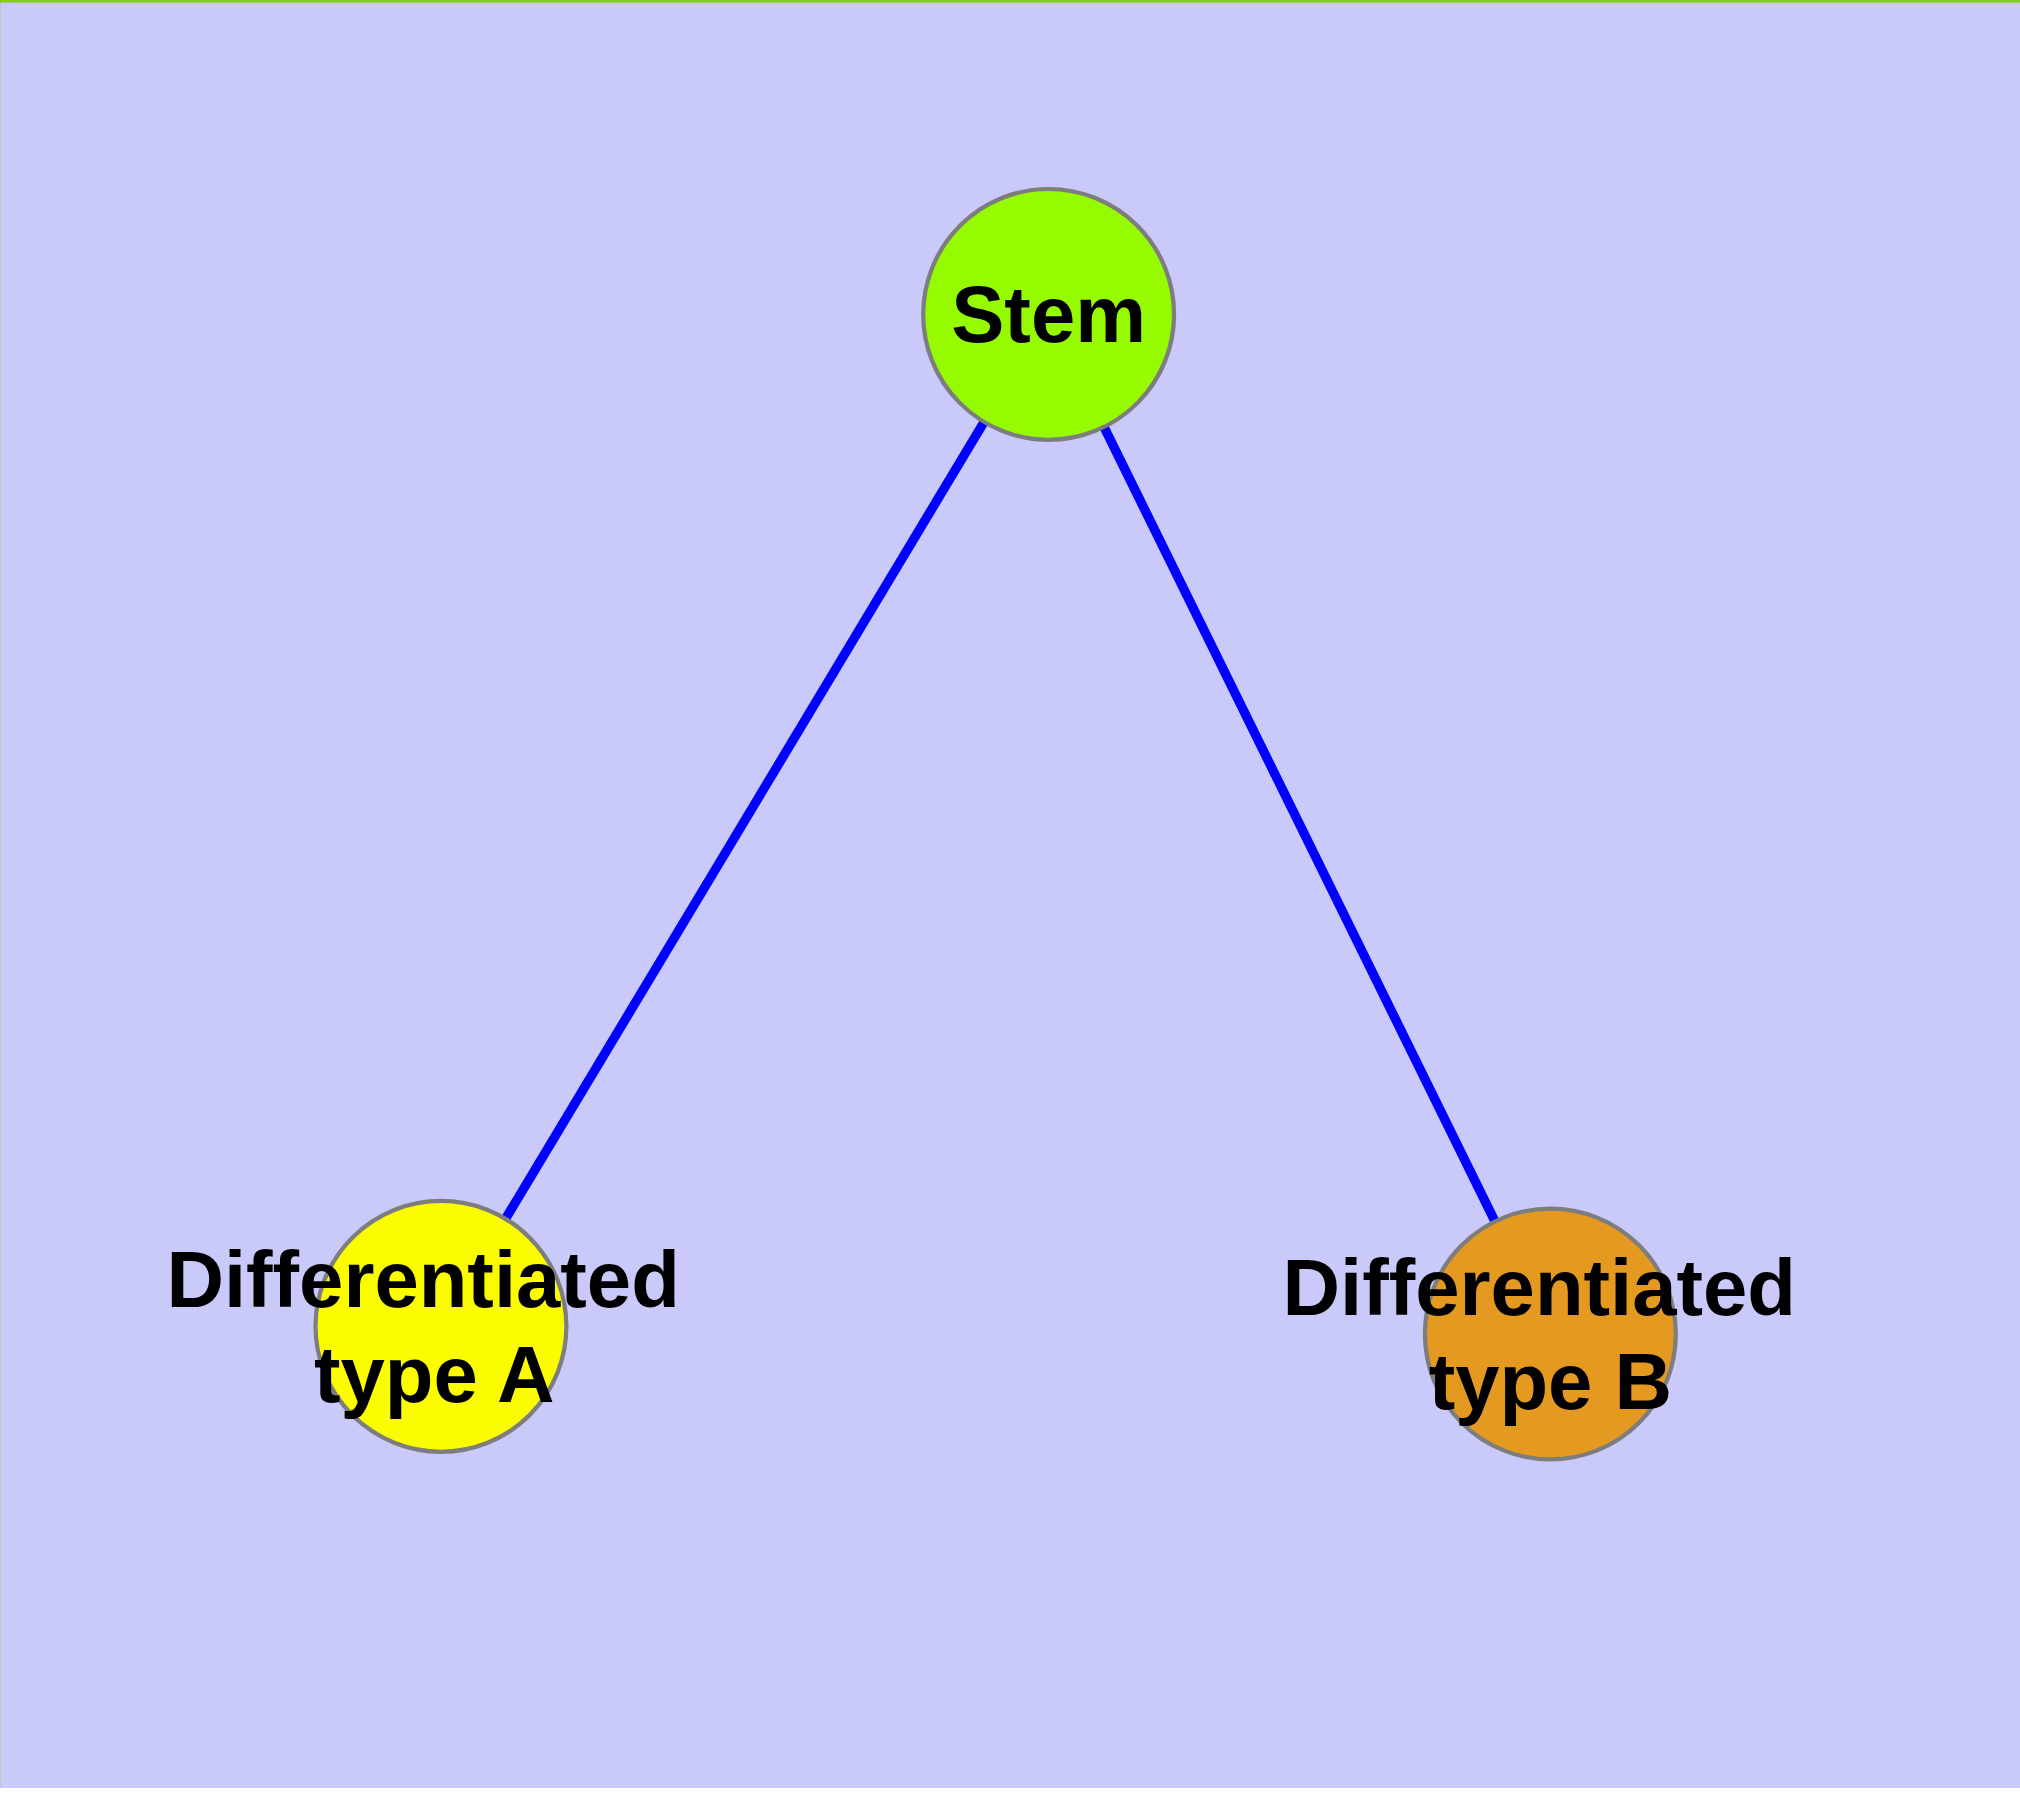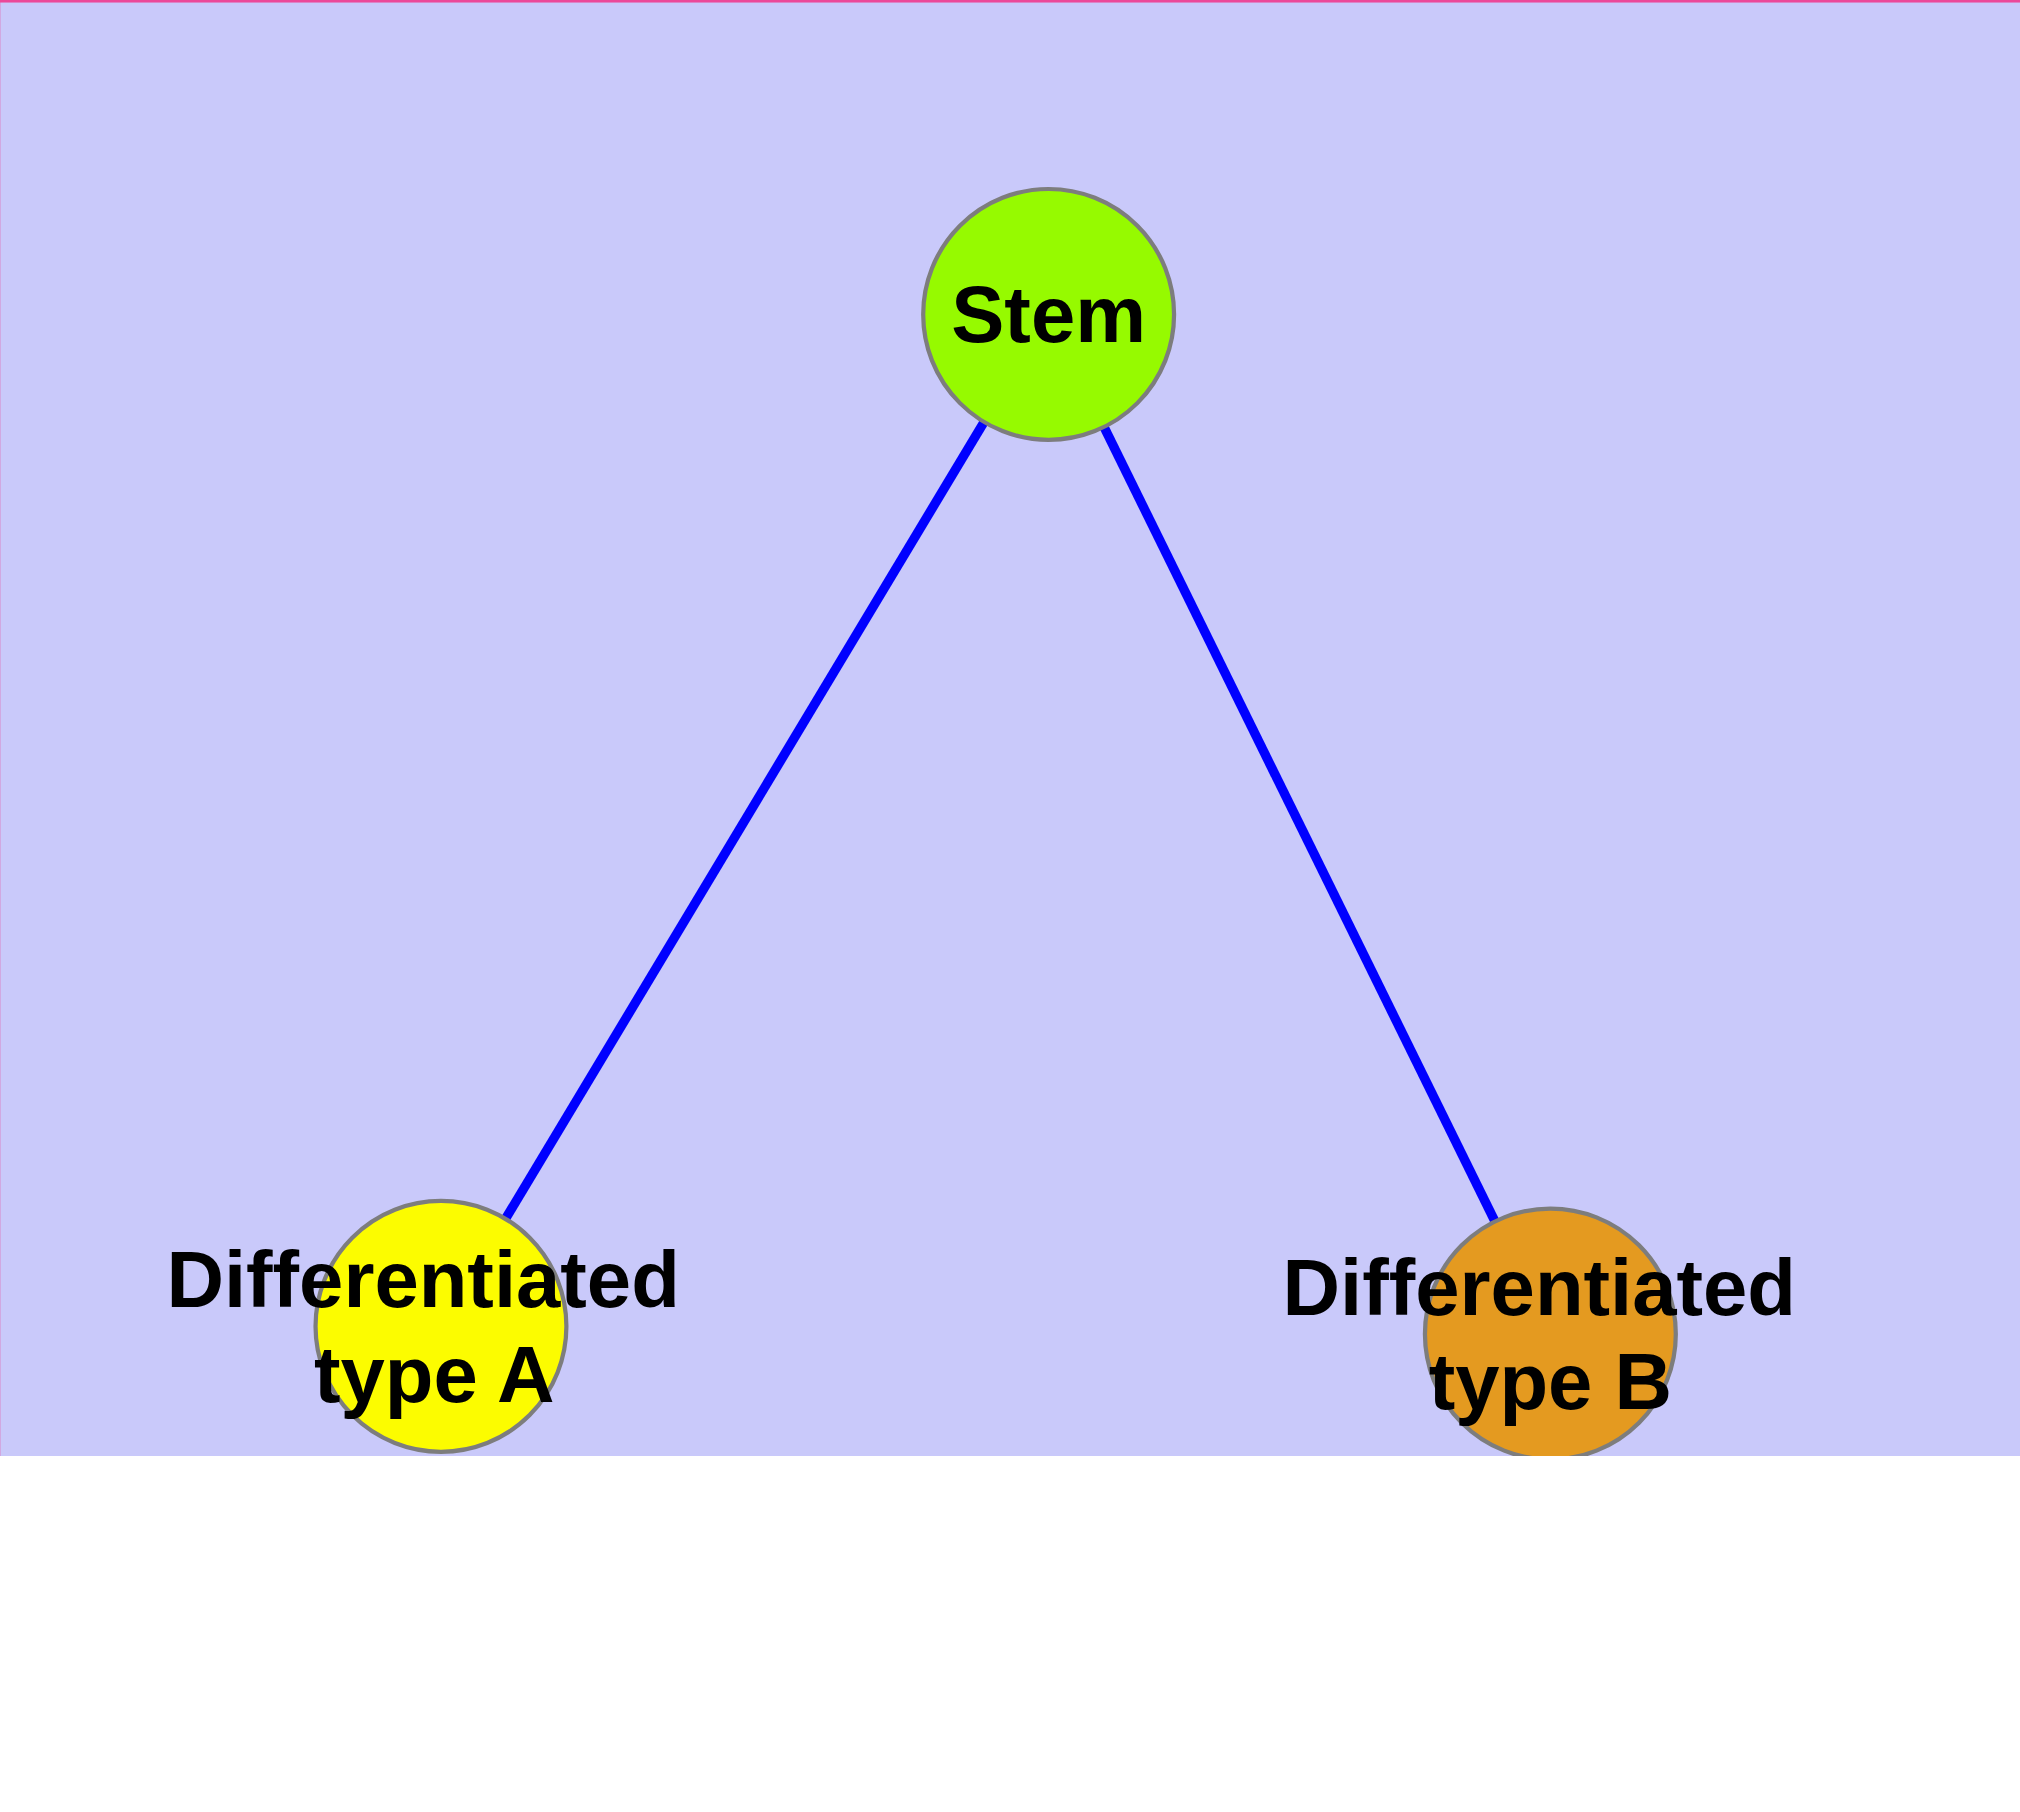--- a/index.html
+++ b/index.html
@@ -3,23 +3,23 @@
 <meta charset="utf-8">
 <style>
   html, body {
     margin: 0;
     padding: 0;
     background: #FFFFFF;
     font-family: "Liberation Sans", sans-serif;
   }
   .stage {
     width: 2021px;
-    height: 1456px;
+    height: 1788px;
     position: relative;
-    background: #ec4899;
+    background: #84cc16;
   }
   svg {
     display: block;
     width: 2021px;
     height: 1812px;
   }
   .node-label {
     font-family: "Liberation Sans", "DejaVu Sans", sans-serif;
     font-weight: bold;
     font-size: 94px;

